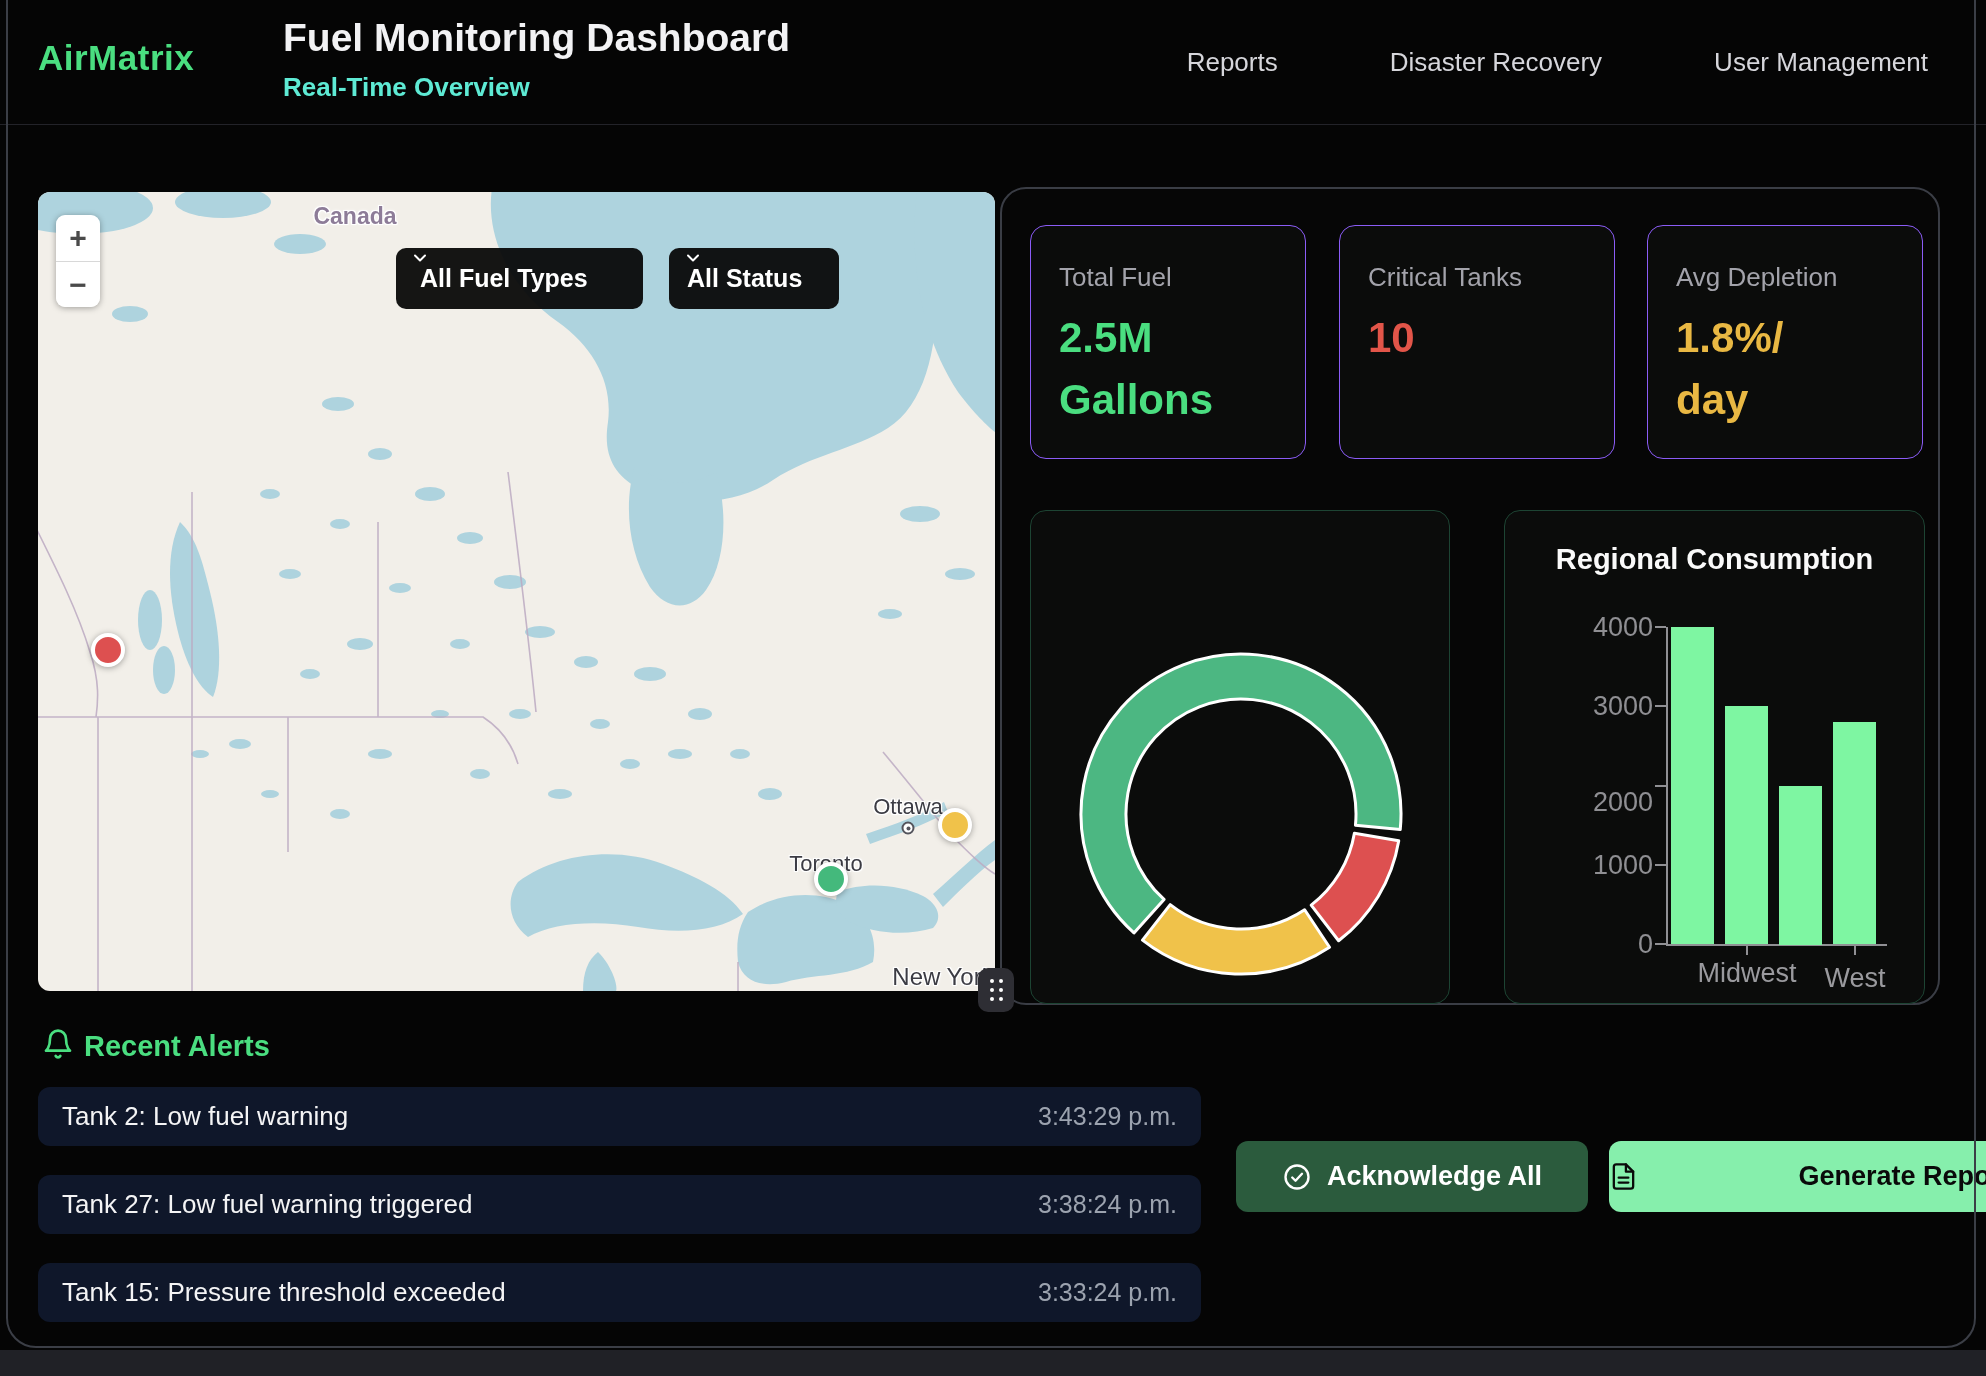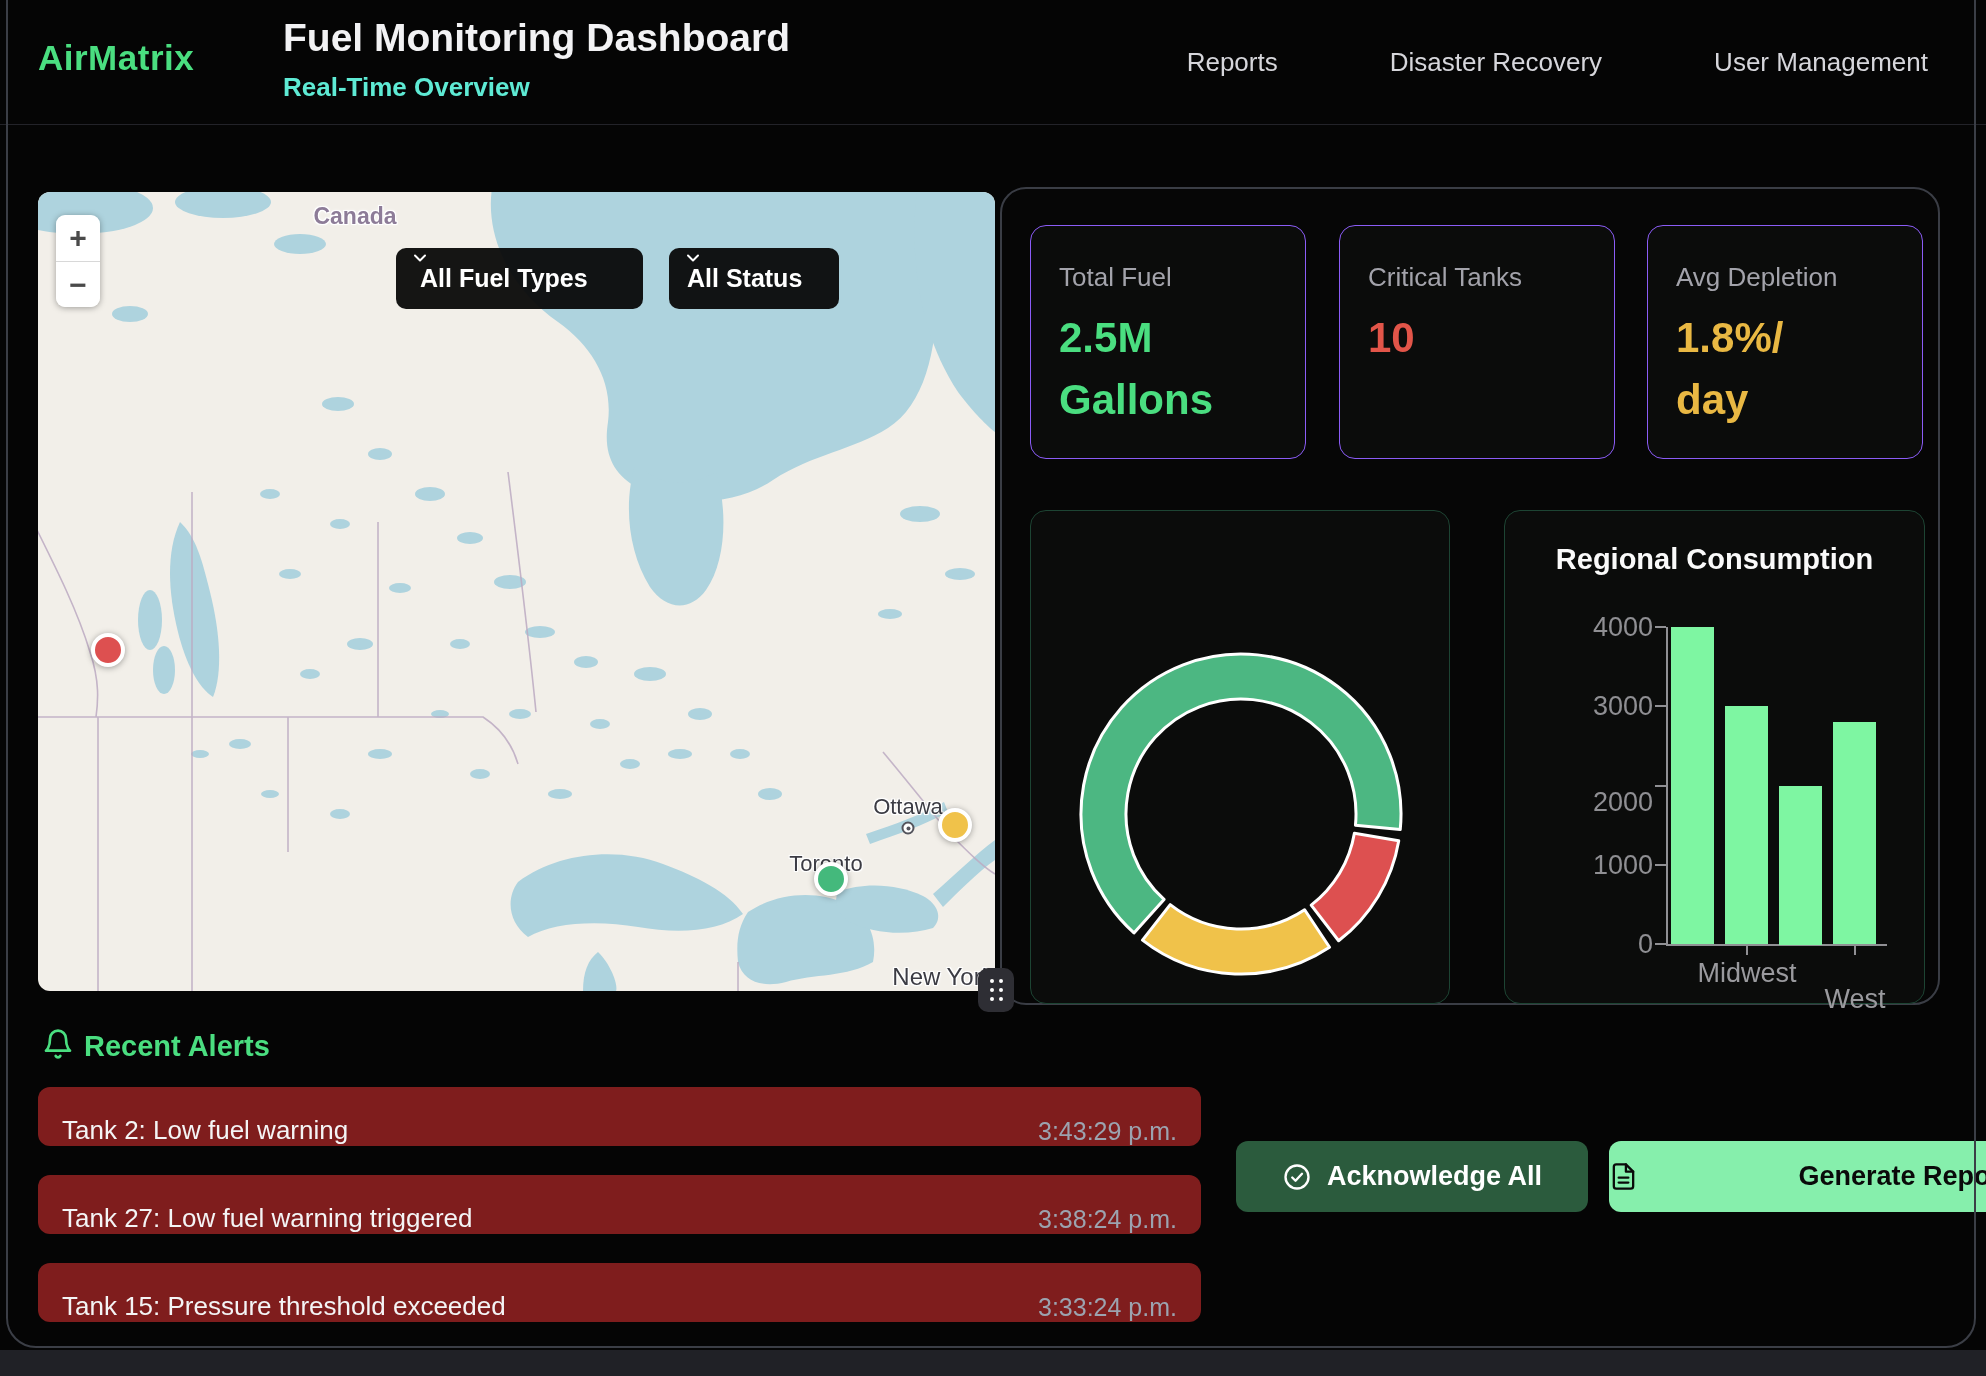--- a/index.html
+++ b/index.html
@@ -63,22 +63,22 @@
   .chart-title{position:absolute;left:0;top:32px;width:100%;text-align:center;
     font-size:29px;font-weight:bold;color:#fafafa;}
   .axis{position:absolute;background:#909094;}
   .bar{position:absolute;background:#7ef6a2;}
   .ytick-label{position:absolute;font-size:27px;color:#8f8f93;text-align:right;width:88px;}
   .xtick-label{position:absolute;font-size:27px;color:#9a9a9e;text-align:center;width:140px;}
   .tick{position:absolute;background:#909094;}
   
   .alerts-heading{left:84px;top:1030px;font-size:29px;font-weight:bold;color:#4ade80;}
   .bell{left:42px;top:1028px;width:32px;height:32px;}
-  .alert-row{position:absolute;left:38px;width:1163px;height:59px;background:#7f1d1d;
-    border-radius:12px;display:flex;align-items:flex-end;justify-content:space-between;
+  .alert-row{position:absolute;left:38px;width:1163px;height:59px;background:#0f172a;
+    border-radius:12px;display:flex;align-items:center;justify-content:space-between;
     padding:0 24px;box-sizing:border-box;gap:20px;}
   .alert-msg{font-size:26px;color:#f4f4f5;}
   .alert-time{font-size:25px;color:#9ca3af;}
   
   .btn{position:absolute;top:1141px;height:71px;border-radius:12px;display:flex;
     align-items:center;justify-content:center;gap:15px;cursor:pointer;box-sizing:border-box;}
   .btn-ack{left:1236px;width:352px;background:#2b5b3d;color:#fff;font-size:27px;font-weight:600;}
   .btn-report{left:1609px;width:401px;background:#86efac;color:#0a0a0a;font-size:27px;font-weight:bold;justify-content:space-between;}
 </style>
 </head>
@@ -233,21 +233,21 @@
     <div class="ytick-label" style="left: 60px; top: 180px;">3000</div>
     <div class="tick" style="left: 150px; top: 194px; width: 11px; height: 2px;"></div>
     <div class="ytick-label" style="left: 60px; top: 101px;">4000</div>
     <div class="tick" style="left: 150px; top: 115px; width: 11px; height: 2px;"></div>
     <div class="bar" style="left: 166px; top: 116px; width: 43px; height: 317px; background: rgb(126, 246, 162);"></div>
     <div class="bar" style="left: 220px; top: 195px; width: 43px; height: 238px; background: rgb(126, 246, 162);"></div>
     <div class="xtick-label" style="left: 172px; top: 447px;">Midwest</div>
     <div class="tick" style="left: 241px; top: 435px; width: 2px; height: 9px;"></div>
     <div class="bar" style="left: 274px; top: 275px; width: 43px; height: 159px; background: rgb(126, 246, 162);"></div>
     <div class="bar" style="left: 328px; top: 211px; width: 43px; height: 222px; background: rgb(126, 246, 162);"></div>
-    <div class="xtick-label" style="left: 280px; top: 473px;">West</div>
+    <div class="xtick-label" style="left: 280px; top: 452px;">West</div>
     <div class="tick" style="left: 349px; top: 435px; width: 2px; height: 9px;"></div>
   </div>
 
 <svg class="abs bell" viewBox="0 0 24 24" fill="none" stroke="#4ade80" stroke-width="2" stroke-linecap="round" stroke-linejoin="round">
   <path d="M18 8a6 6 0 0 0-12 0c0 7-3 9-3 9h18s-3-2-3-9"></path>
   <path d="M13.73 21a2 2 0 0 1-3.46 0"></path>
 </svg>
 <div class="abs alerts-heading">Recent Alerts</div>
 
 <div class="alert-row" style="top:1087px;">

